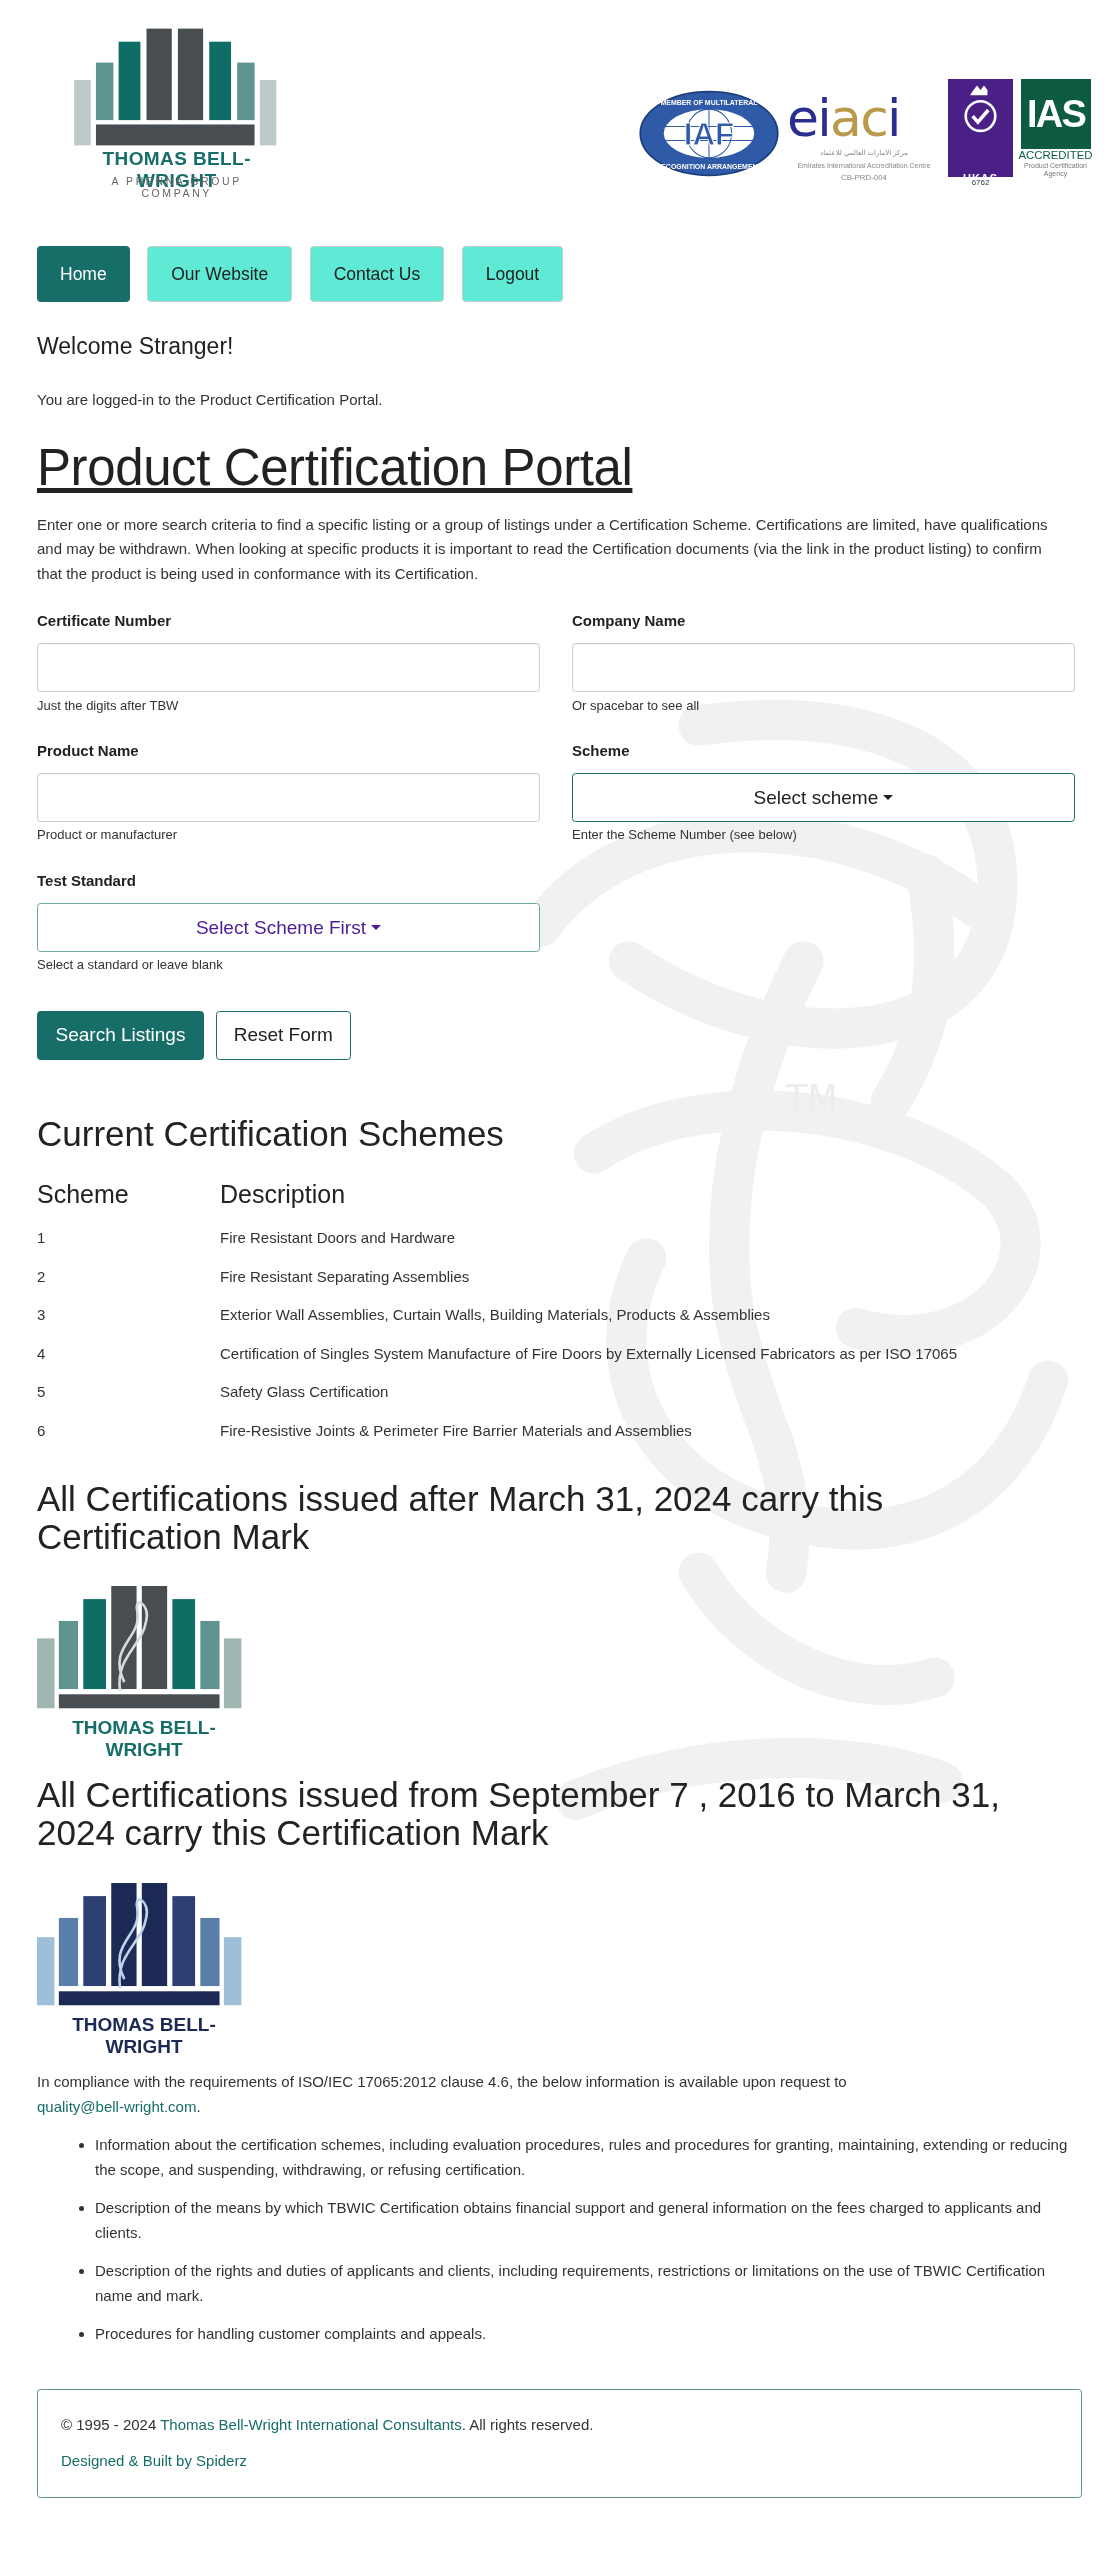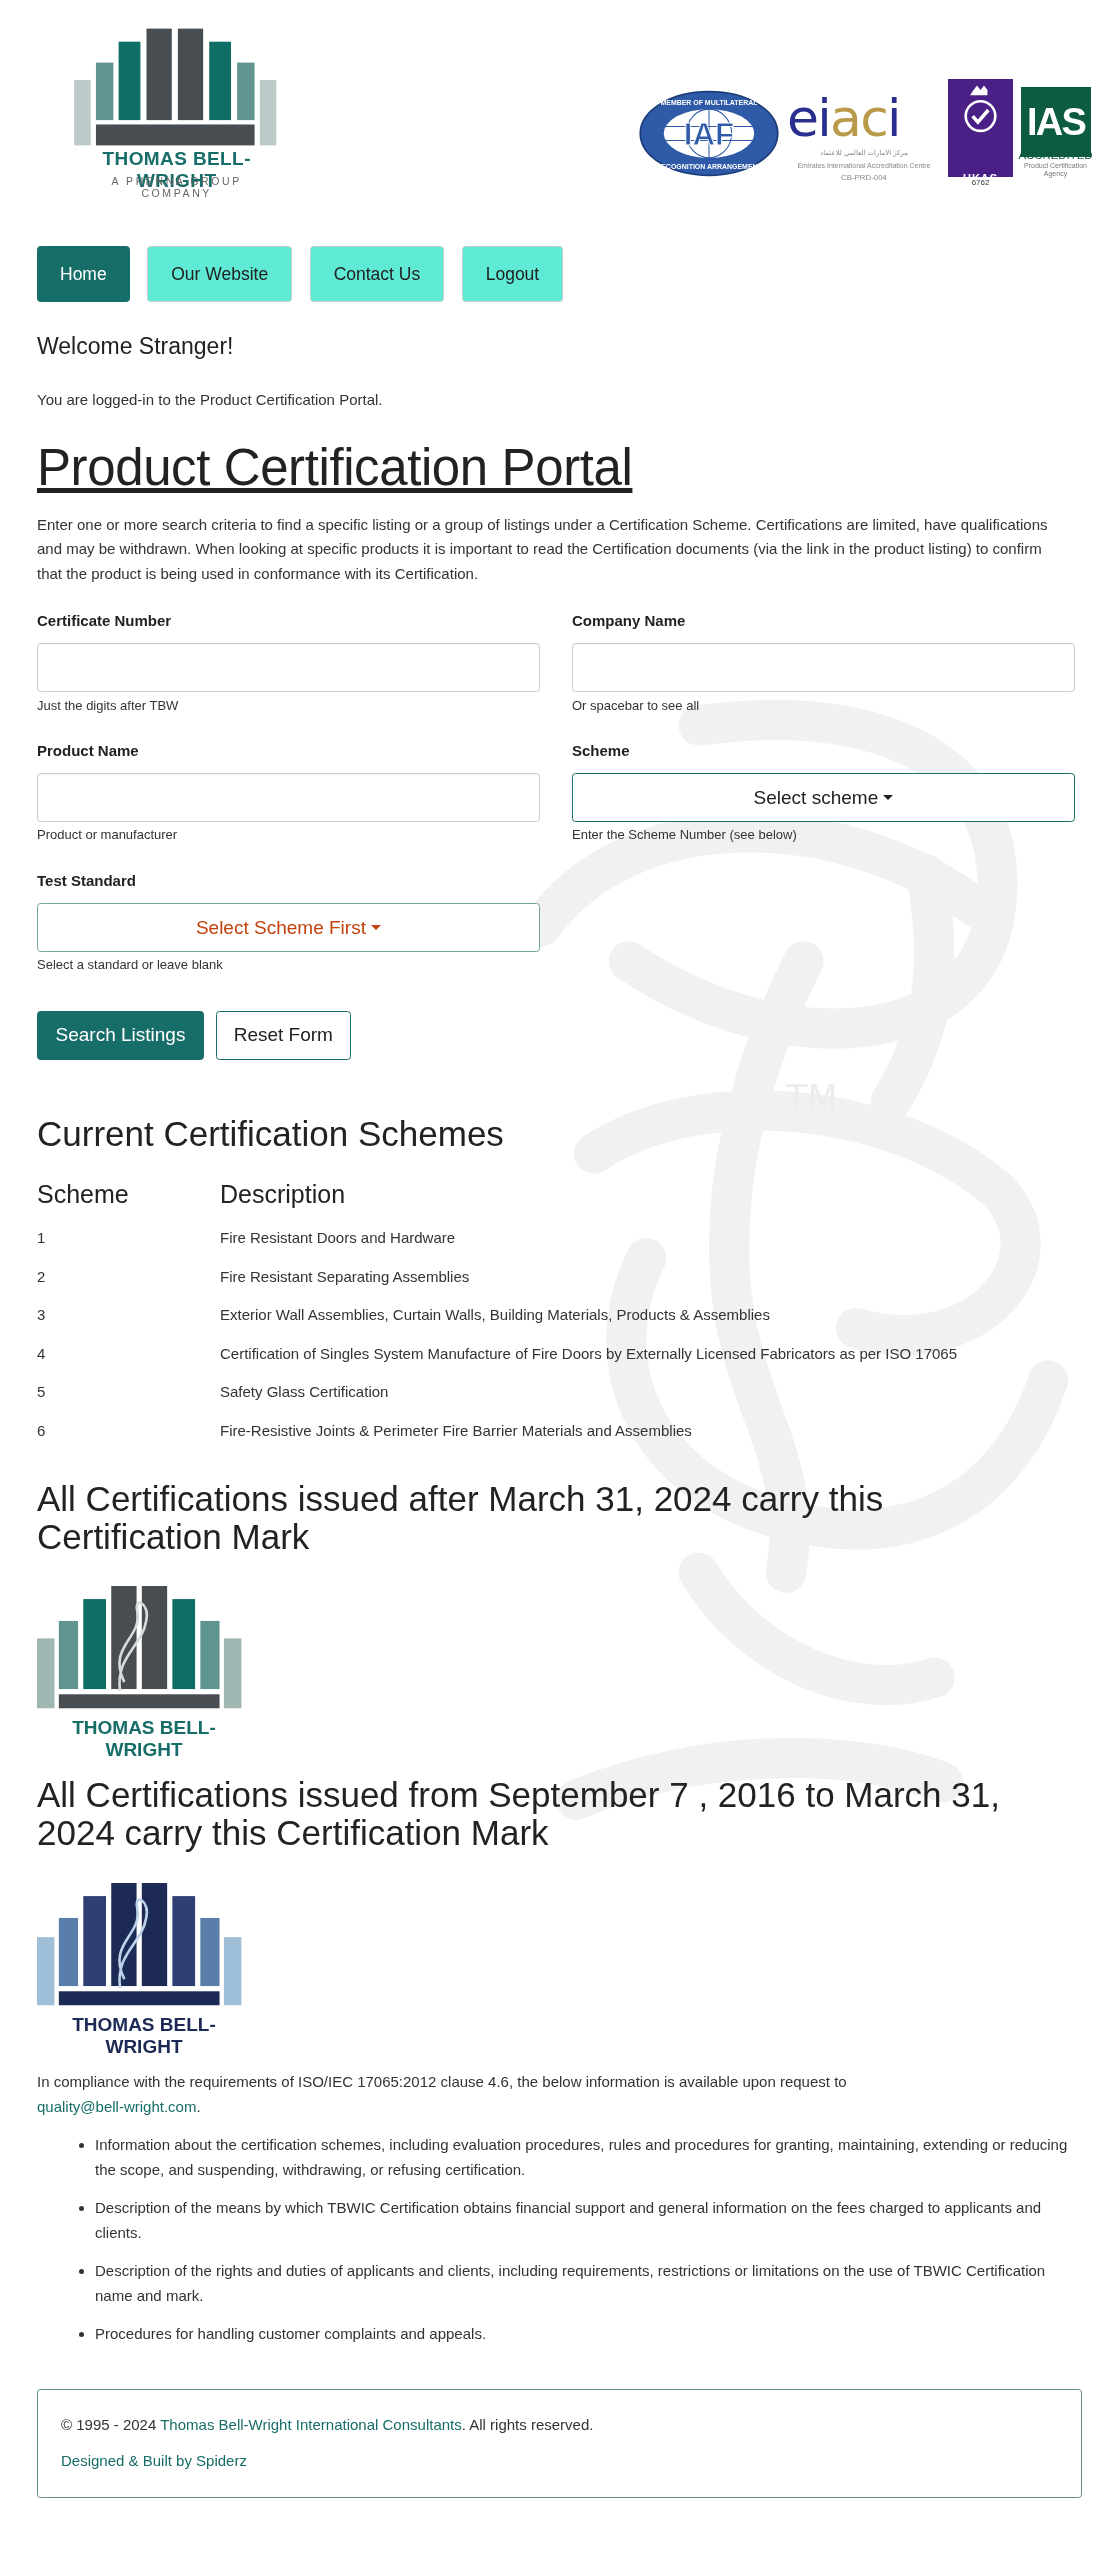--- a/index.html
+++ b/index.html
@@ -36,21 +36,21 @@
   .eiac .word { font-size: 52px; color: #2a2f8f; font-family: "DejaVu Sans", sans-serif; line-height: 52px; letter-spacing: -1.7px; }
   .eiac .word span { color: #b99a4a; }
   .eiac .l1 { font-size: 7px; color: #888; margin-top: 5.2px; text-align:center; }
   .eiac .l2 { font-size: 7.9px; color: #888; margin-top: 3.5px; text-align: center; }
   .ukas {
     position: absolute; left: 310px; top: 0; width: 65px; height: 98px; background: #4a1f86; color: #fff; text-align: center;
   }
   .ukas .t1 { font-size: 11px; font-weight: bold; margin-top: 92px; letter-spacing: 0.9px; line-height: 15.7px; }
   .ukas .t2 { font-size: 6.1px; line-height: 7px; }
   .ukas-num { position: absolute; left: 310px; top: 99px; width: 65px; text-align: center; font-size: 7.9px; color: #333; }
-  .ias { position: absolute; left: 383px; top: 8px; width: 70px; height: 70px; background: #0e5c3f; color: #fff;
+  .ias { position: absolute; left: 383px; top: 0; width: 70px; height: 70px; background: #0e5c3f; color: #fff;
     font-size: 38px; font-weight: bold; text-align: center; line-height: 70px; font-family: "Liberation Sans", sans-serif; letter-spacing: -1.7px; }
   .ias-acc { position: absolute; left: 379px; top: 70px; width: 77px; text-align: center; color: #0e5c3f; font-size: 11.4px; line-height: 12.2px; font-family: "Liberation Sans Narrow","Liberation Sans", sans-serif; }
   .ias-sub { position: absolute; left: 379px; top: 83px; width: 77px; text-align: center; color: #777; font-size: 7px; line-height: 7.9px; }
 
   
   .nav { display: flex; gap: 17.5px; margin-top: 19px; }
   .nav .btn {
     height: 56px; padding: 0 23px; border: 0.9px solid #ccc; border-radius: 3.5px;
     font-size: 17.5px; color: #222; background: #5eead4; display: flex; align-items: center; cursor: pointer;
   }
@@ -66,21 +66,21 @@
   .field label { display: block; font-weight: bold; font-size: 15px; color: #222; margin-bottom: 14px; margin-top: 5.2px; }
   .field .input {
     width: 503px; height: 49px; border: 0.9px solid #ccc; border-radius: 3.5px; background: #fff;
     box-shadow: inset 0 0.9px 1.7px rgba(0,0,0,0.06); font-size: 15.7px; padding: 0 10.5px;
     font-family: "Liberation Sans", sans-serif;
   }
   .field .select {
     width: 503px; height: 49px; border: 1.3px solid #176d68; border-radius: 3.5px; background: #fff;
     display: flex; align-items: center; justify-content: center; font-size: 19px; color: #222; cursor: pointer;
   }
-  .field .select.disabled { border-color: #6fa6a2; color: #c2410c; }
+  .field .select.disabled { border-color: #6fa6a2; color: #4c1d95; }
   .caret { display: inline-block; width: 0; height: 0; border-left: 5.2px solid transparent; border-right: 5.2px solid transparent; border-top: 5.2px solid currentColor; margin-left: 5.2px; vertical-align: middle; }
   .help { font-size: 13px; color: #333; margin-top: 5.2px; }
   .actions { display: flex; gap: 12.2px; margin-top: 5.2px; }
   .actions .primary { height: 49px; padding: 0 17.5px; background: #176d68; color: #fff; border: 0.9px solid #176d68; border-radius: 3.5px; font-size: 19px; display: flex; align-items: center; cursor: pointer; }
   .actions .secondary { height: 49px; padding: 0 16.6px; background: #fff; color: #222; border: 1.3px solid #176d68; border-radius: 3.5px; font-size: 19px; display: flex; align-items: center; cursor: pointer; }
 
   h2.sect { font-size: 35px; font-weight: normal; color: #222; margin-top: 54px; }
   .schemes { margin-top: 26px; }
   .schemes .head { display: flex; font-size: 25px; color: #222; margin-bottom: 17.5px; }
   .schemes .col1 { width: 183px; flex: none; }

